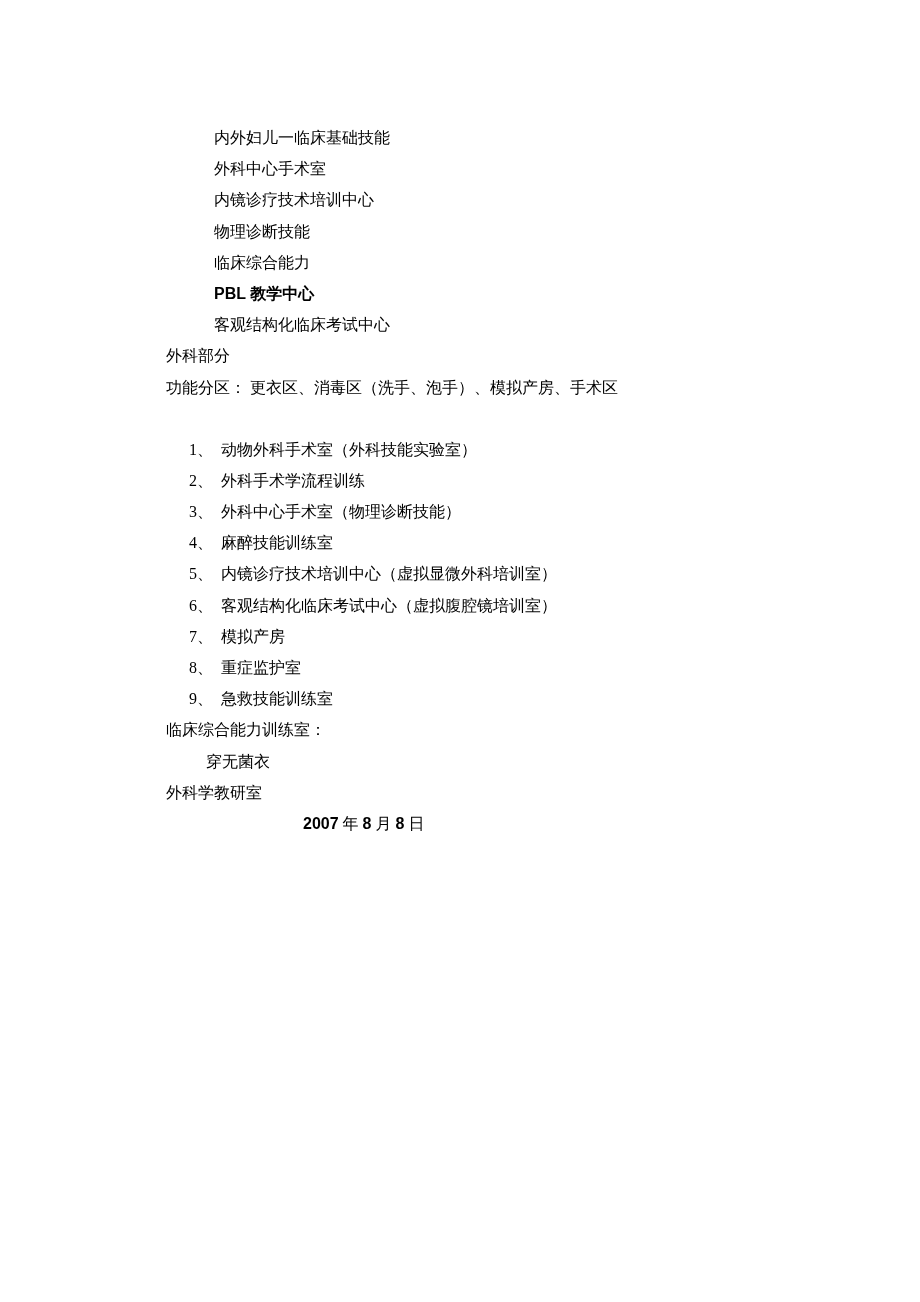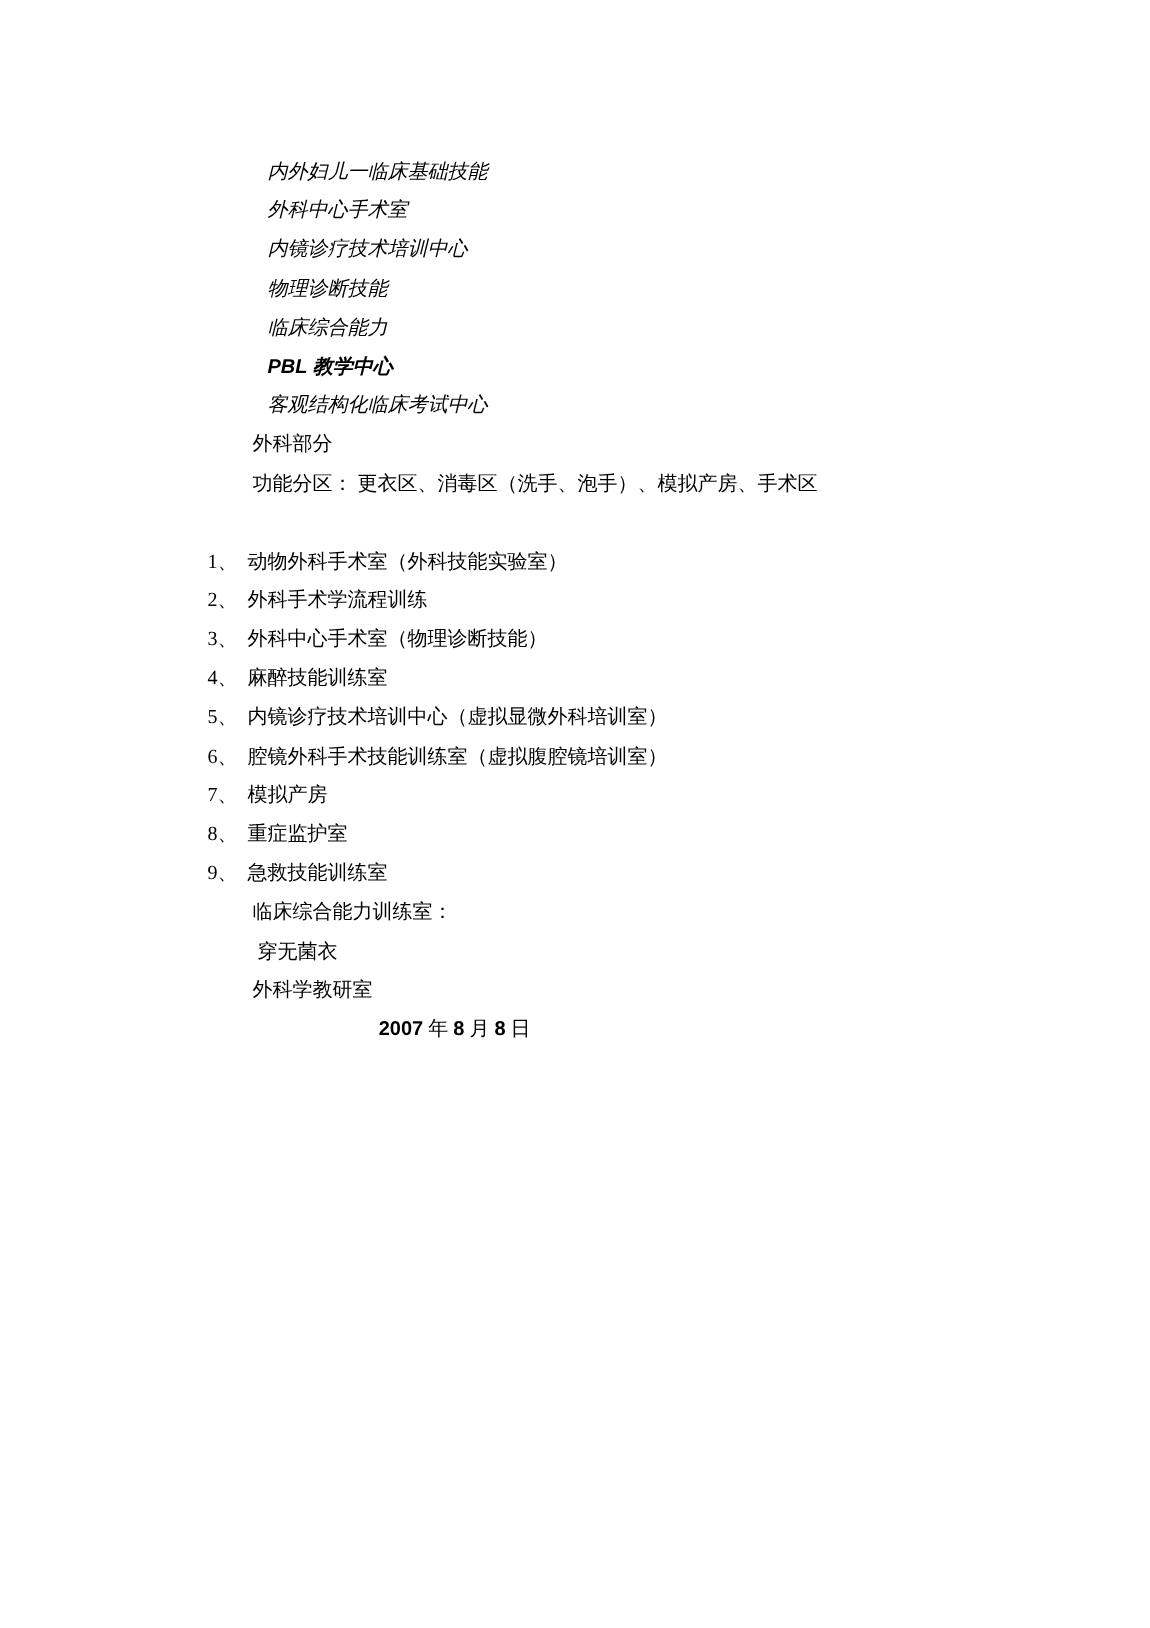--- a/index.html
+++ b/index.html
@@ -13,28 +13,27 @@
       background: #ffffff;
       font-family: "SimSun", "宋体", serif;
       font-size: 16px;
       color: #000000;
       line-height: 1.95;
       padding-top: 122px;
       padding-left: 166px;
     }
     .indented-item {
       padding-left: 48px;
-      font-style: italic;
     }
     .section-label {
       padding-left: 0;
-      margin-left: 36px;
     }
     .numbered-item {
       padding-left: 0;
+      margin-left: 23px;
     }
     .number {
       display: inline-block;
       min-width: 32px;
     }
     .sub-indent {
       padding-left: 40px;
     }
     .date-line {
       padding-left: 137px;
@@ -89,21 +88,21 @@
 <div class="numbered-item">
   <span class="number">3、</span><span>外科中心手术室（物理诊断技能）</span>
 </div>
 <div class="numbered-item">
   <span class="number">4、</span><span>麻醉技能训练室</span>
 </div>
 <div class="numbered-item">
   <span class="number">5、</span><span>内镜诊疗技术培训中心（虚拟显微外科培训室）</span>
 </div>
 <div class="numbered-item">
-  <span class="number">6、</span><span>腔镜外科手术技能训练室（虚拟腹腔镜培训室）</span>
+  <span class="number">6、</span><span>客观结构化临床考试中心（虚拟腹腔镜培训室）</span>
 </div>
 <div class="numbered-item">
   <span class="number">7、</span><span>模拟产房</span>
 </div>
 <div class="numbered-item">
   <span class="number">8、</span><span>重症监护室</span>
 </div>
 <div class="numbered-item">
   <span class="number">9、</span><span>急救技能训练室</span>
 </div>

